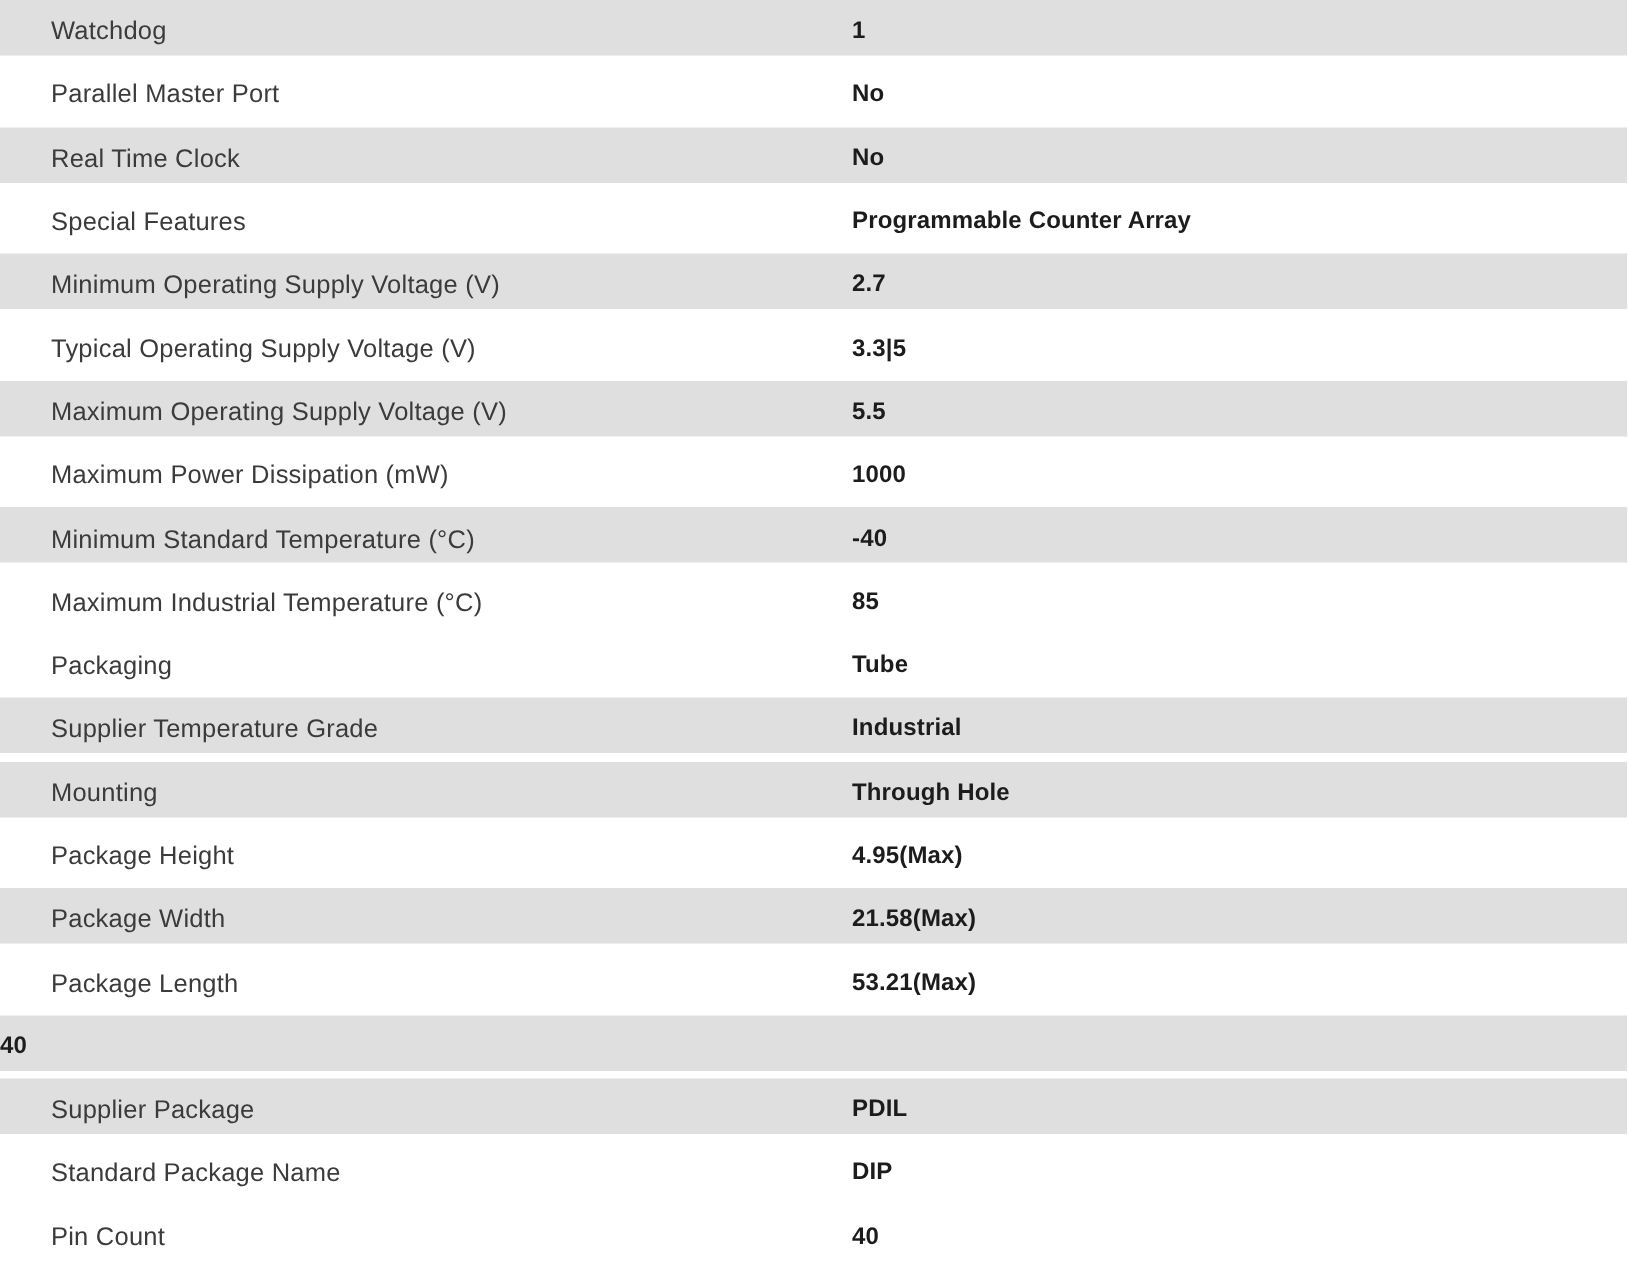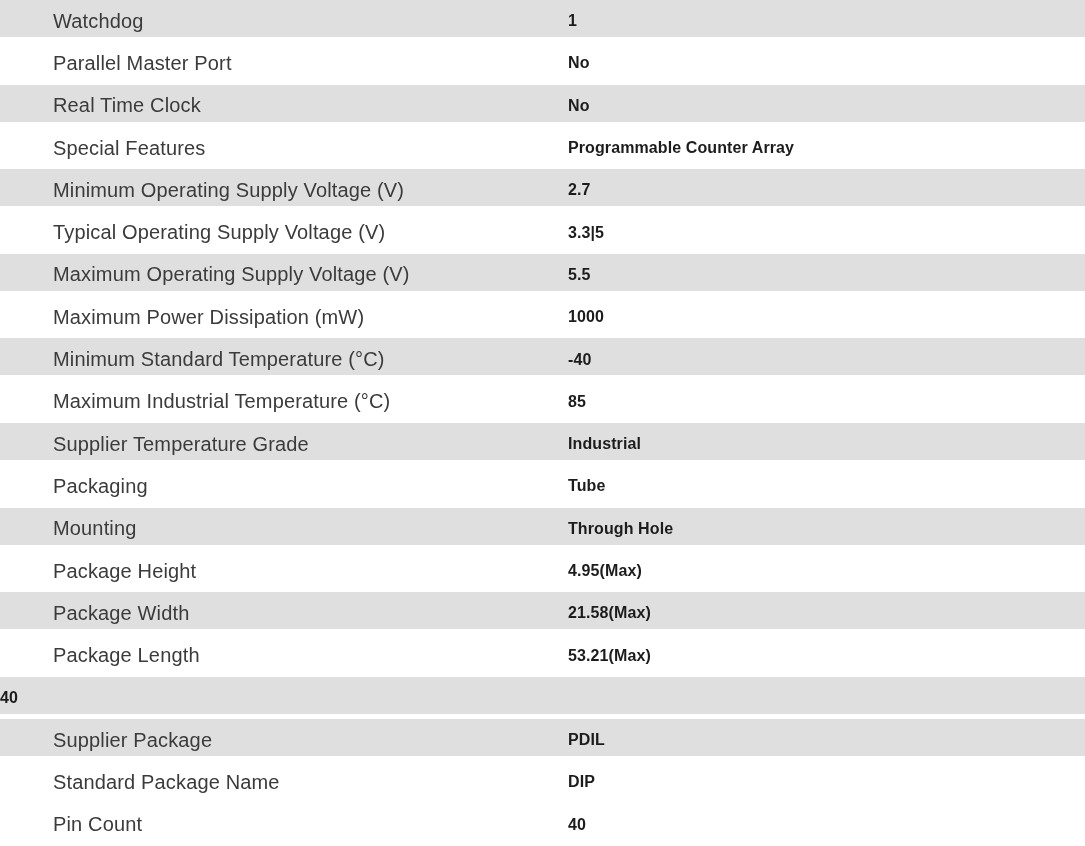--- a/index.html
+++ b/index.html
@@ -21,22 +21,22 @@
     box-sizing: border-box;
   }
   
   .spec-row.alt {
     background: linear-gradient(var(--row-alt-bg, #dfdfdf), var(--row-alt-bg, #dfdfdf)) 0 0 / 100% 37.3px no-repeat;
   }
   .spec-label {
     width: 568px;
     flex: 0 0 568px;
     box-sizing: border-box;
-    padding-left: 53px;
-    font-size: 20px;
+    padding-left: 34px;
+    font-size: 17px;
     font-weight: 400;
     letter-spacing: 0.15px;
     color: var(--label-color, #3b3b3b);
     white-space: nowrap;
     overflow: hidden;
   }
   .spec-value {
     flex: 1 1 auto;
     font-size: 16px;
     font-weight: 700;
@@ -93,28 +93,28 @@
   <div class="spec-row alt">
     <div class="spec-label">Minimum Standard Temperature (°C)</div>
     <div class="spec-value">-40</div>
   </div>
 
   <div class="spec-row">
     <div class="spec-label">Maximum Industrial Temperature (°C)</div>
     <div class="spec-value">85</div>
   </div>
 
+  <div class="spec-row">
+    <div class="spec-label">Packaging</div>
+    <div class="spec-value">Tube</div>
+  </div>
+
   <div class="spec-row alt">
     <div class="spec-label">Supplier Temperature Grade</div>
     <div class="spec-value">Industrial</div>
-  </div>
-
-  <div class="spec-row">
-    <div class="spec-label">Packaging</div>
-    <div class="spec-value">Tube</div>
   </div>
 
   <div class="spec-row alt">
     <div class="spec-label">Mounting</div>
     <div class="spec-value">Through Hole</div>
   </div>
 
   <div class="spec-row">
     <div class="spec-label">Package Height</div>
     <div class="spec-value">4.95(Max)</div>

